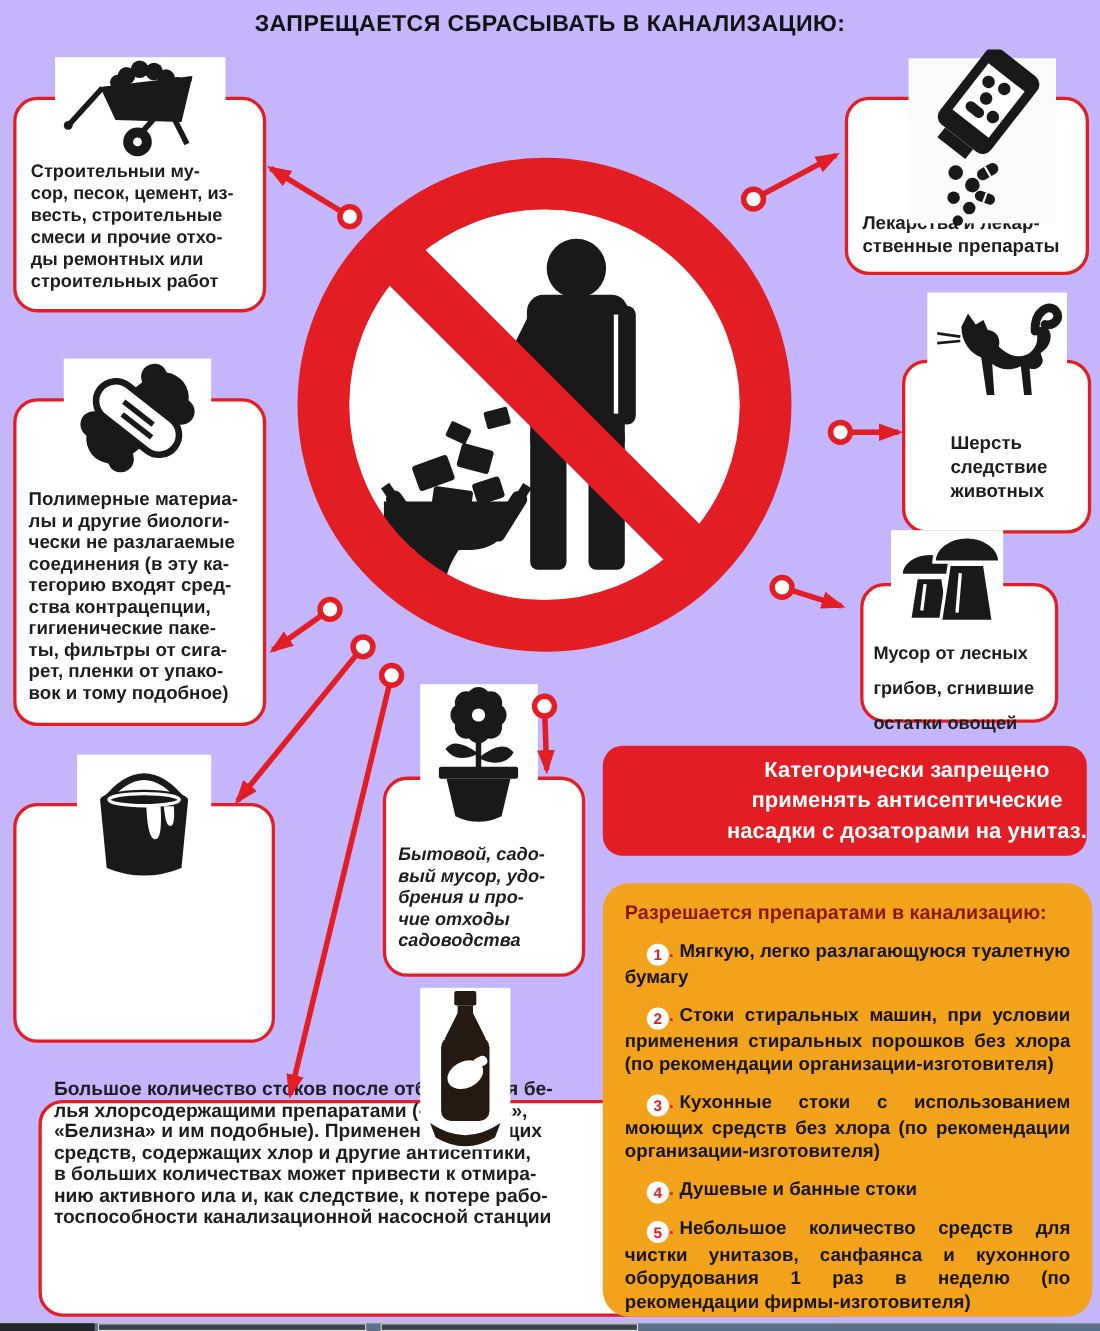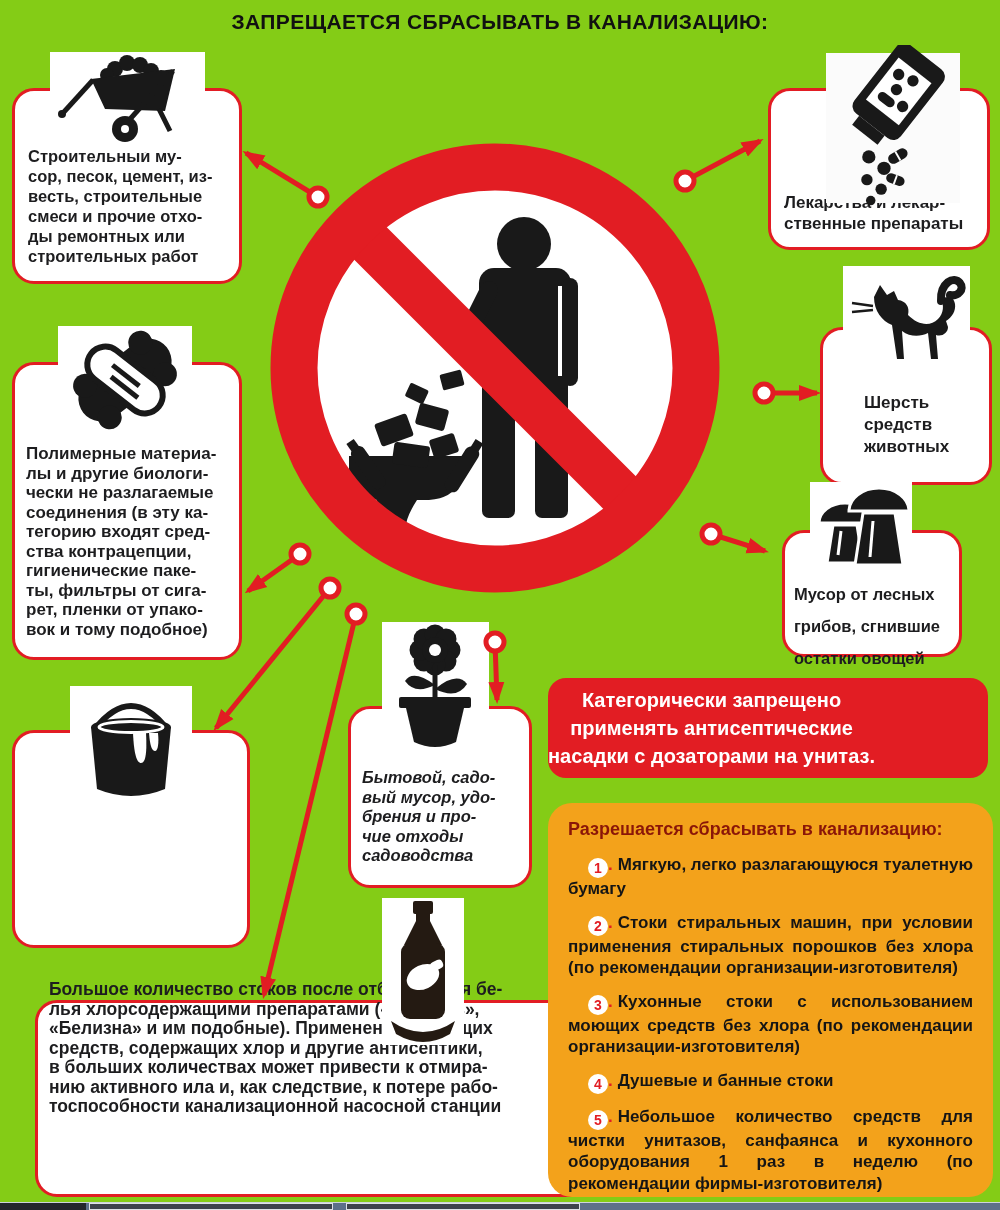--- a/index.html
+++ b/index.html
@@ -1,20 +1,20 @@
 <!DOCTYPE html>
 <html style="--red: #e21d23; --orange: #f3a21b; --maroon: #8a1608; --text: #1d1d1f;"><head>
 <meta charset="utf-8">
 <style>
   :root{
     --red:#e21d23; --orange:#f3a21b; --maroon:#8a1608; --text:#1d1d1f;
   }
   html,body{margin:0;padding:0;background:#fff;}
   .canvas{
-    position:relative;width:1000px;height:1210px;background:#84cc16;
+    position:relative;width:1000px;height:1210px;background:#c4b5fd;
     font-family:"Liberation Sans",sans-serif;overflow:hidden;
   }
   .title{
     position:absolute;left:0;top:10px;width:100%;text-align:center;
     font-size:21px;font-weight:bold;color:#111;letter-spacing:.4px;
   }
   
   .callout{
     position:absolute;border:3px solid var(--red,#e21d23);border-radius:22px;
     background:#fff;z-index:1;box-sizing:border-box;
@@ -27,21 +27,21 @@
     position:absolute;background:#fff;z-index:3;display:flex;
     align-items:center;justify-content:center;
   }
   .sign{position:absolute;left:265px;top:138px;width:460px;height:460px;z-index:2;}
   .connectors{position:absolute;left:0;top:0;width:1000px;height:1210px;z-index:4;pointer-events:none;}
   .red-fill{fill:var(--red,#e21d23);}
   .red-stroke{stroke:var(--red,#e21d23);}
   .banner{
     position:absolute;left:548px;top:678px;width:440px;height:100px;
     background:var(--red,#e21d23);border-radius:18px;z-index:2;
-    display:flex;align-items:center;justify-content:flex-start;
+    display:flex;align-items:center;justify-content:flex-end;
   }
   .banner-text{
     color:#fff;font-weight:bold;font-size:20px;line-height:28px;
     text-align:center;white-space:pre-line;
   }
   .allowed{
     position:absolute;left:548px;top:803px;width:445px;height:394px;
     background:var(--orange,#f3a21b);border-radius:24px;z-index:2;
     box-sizing:border-box;padding:16px 20px 10px 20px;overflow:hidden;
   }
@@ -268,21 +268,21 @@
     <svg viewBox="0 0 125 120" width="125" height="120">
       <path fill="#191919" d="M30,30 L36,18 L43,28 L50,24 L54,33 C62,34 66,40 64,48 C74,58 86,60 94,52 C100,46 100,38 97,32 C104,28 110,30 111,37 C112,44 108,50 102,54 L104,60 C104,66 98,70 92,68 L94,92 L87,92 L84,66 C76,70 66,70 58,64 L60,92 L53,92 L48,58 C38,54 30,44 30,30 Z"></path>
       <path d="M97,34 C96,16 110,8 116,16 C121,22 114,30 106,28" fill="none" stroke="#191919" stroke-width="8" stroke-linecap="round"></path>
       <g stroke="#191919" stroke-width="2.5">
         <line x1="8" y1="36" x2="29" y2="39"></line>
           <line x1="8" y1="45" x2="29" y2="43"></line>
       </g>
     </svg>
   </div>
   <div class="callout-text" style="left:864px;top:392px;width:120px;font-size:17px;line-height:22px;">Шерсть
-средств
+следствие
 животных</div>
 
   <div class="callout" style="left:782px;top:530px;width:180px;height:127px;"></div>
   <div class="icon-chip" style="left:810px;top:482px;width:102px;height:92px;" aria-label="mushrooms-icon">
     <svg viewBox="0 0 100 90" width="100" height="90">
       <path d="M8,40 a26,20 0 0 1 52,0 z" fill="#191919" stroke="#fff" stroke-width="3"></path>
       <path d="M22,42 h24 l6,38 h-36 z" fill="#191919" stroke="#fff" stroke-width="3"></path>
       <line x1="30" y1="48" x2="27" y2="72" stroke="#fff" stroke-width="3"></line>
       <path d="M38,28 a30,23 0 0 1 60,0 z" fill="#191919" stroke="#fff" stroke-width="3"></path>
       <path d="M52,30 h32 l8,52 h-48 z" fill="#191919" stroke="#fff" stroke-width="3"></path>
@@ -321,21 +321,21 @@
 чие отходы
 садоводства</div>
 
   <div class="banner">
     <div class="banner-text">Категорически запрещено
 применять антисептические
 насадки с дозаторами на унитаз.</div>
   </div>
 
   <div class="allowed">
-    <p class="allowed-heading">Разрешается сбрасывать в канализацию:</p>
+    <p class="allowed-heading">Разрешается препаратами в канализацию:</p>
     <p class="allow-item"><span class="num-circle">1</span><span class="num-dot">.</span><span>Мягкую, легко разлагающуюся туалетную бумагу</span></p>
     <p class="allow-item"><span class="num-circle">2</span><span class="num-dot">.</span><span>Стоки стиральных машин, при условии применения стиральных порошков без хлора (по рекомендации организации-изготовителя)</span></p>
     <p class="allow-item"><span class="num-circle">3</span><span class="num-dot">.</span><span>Кухонные стоки с использованием моющих средств без хлора (по рекомендации организации-изготовителя)</span></p>
     <p class="allow-item"><span class="num-circle">4</span><span class="num-dot">.</span><span>Душевые и банные стоки</span></p>
     <p class="allow-item"><span class="num-circle">5</span><span class="num-dot">.</span><span>Небольшое количество средств для чистки унитазов, санфаянса и кухонного оборудования 1 раз в неделю (по рекомендации фирмы-изготовителя)</span></p>
   </div>
 
   <div class="taskbar">
     <div class="tb-dark"></div>
     <div class="tb-btn tb-a"></div>

